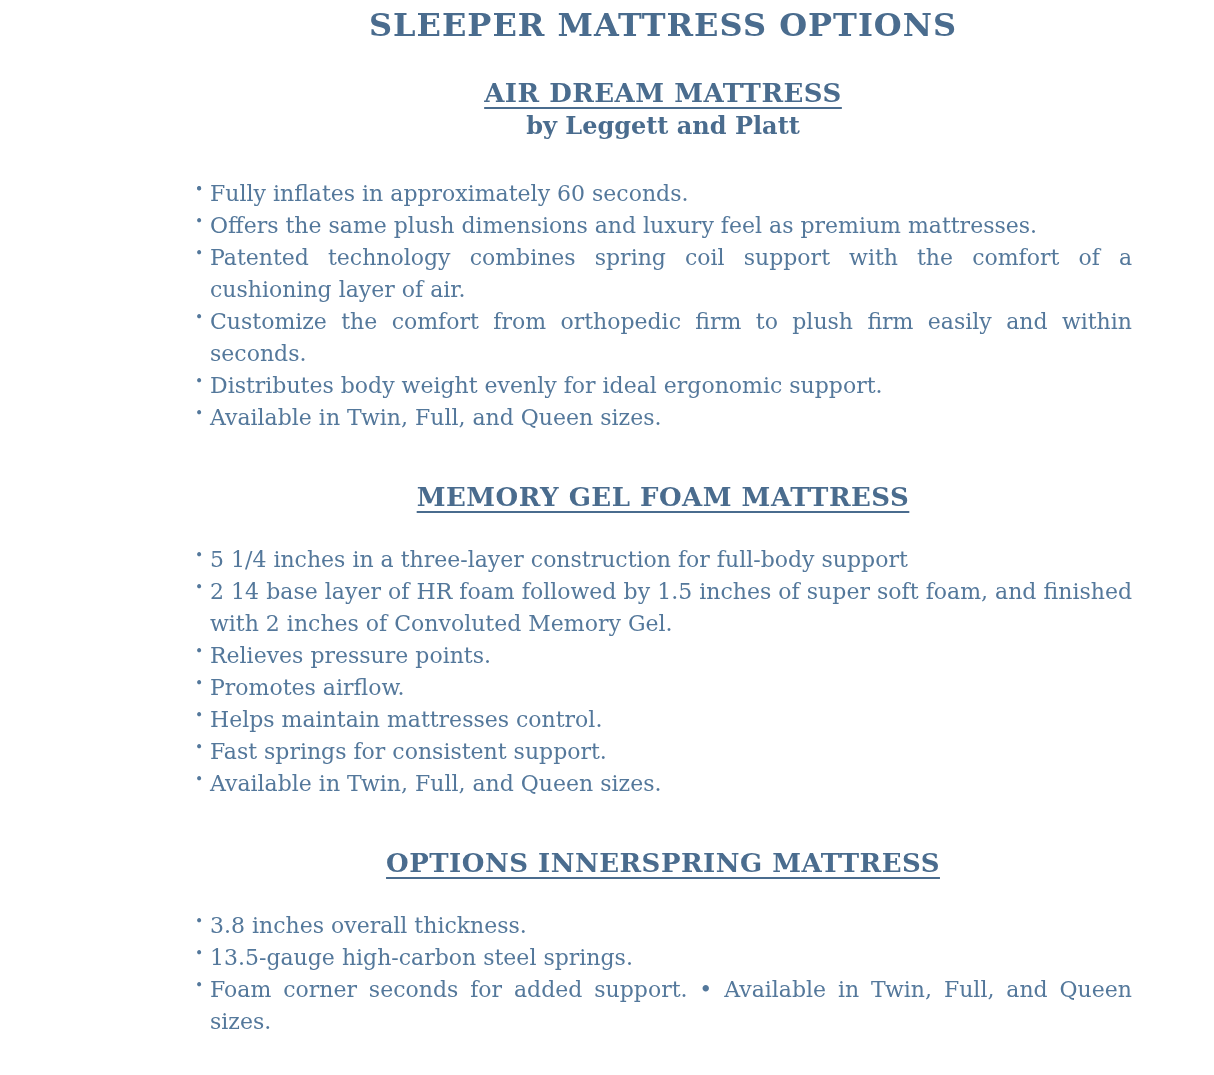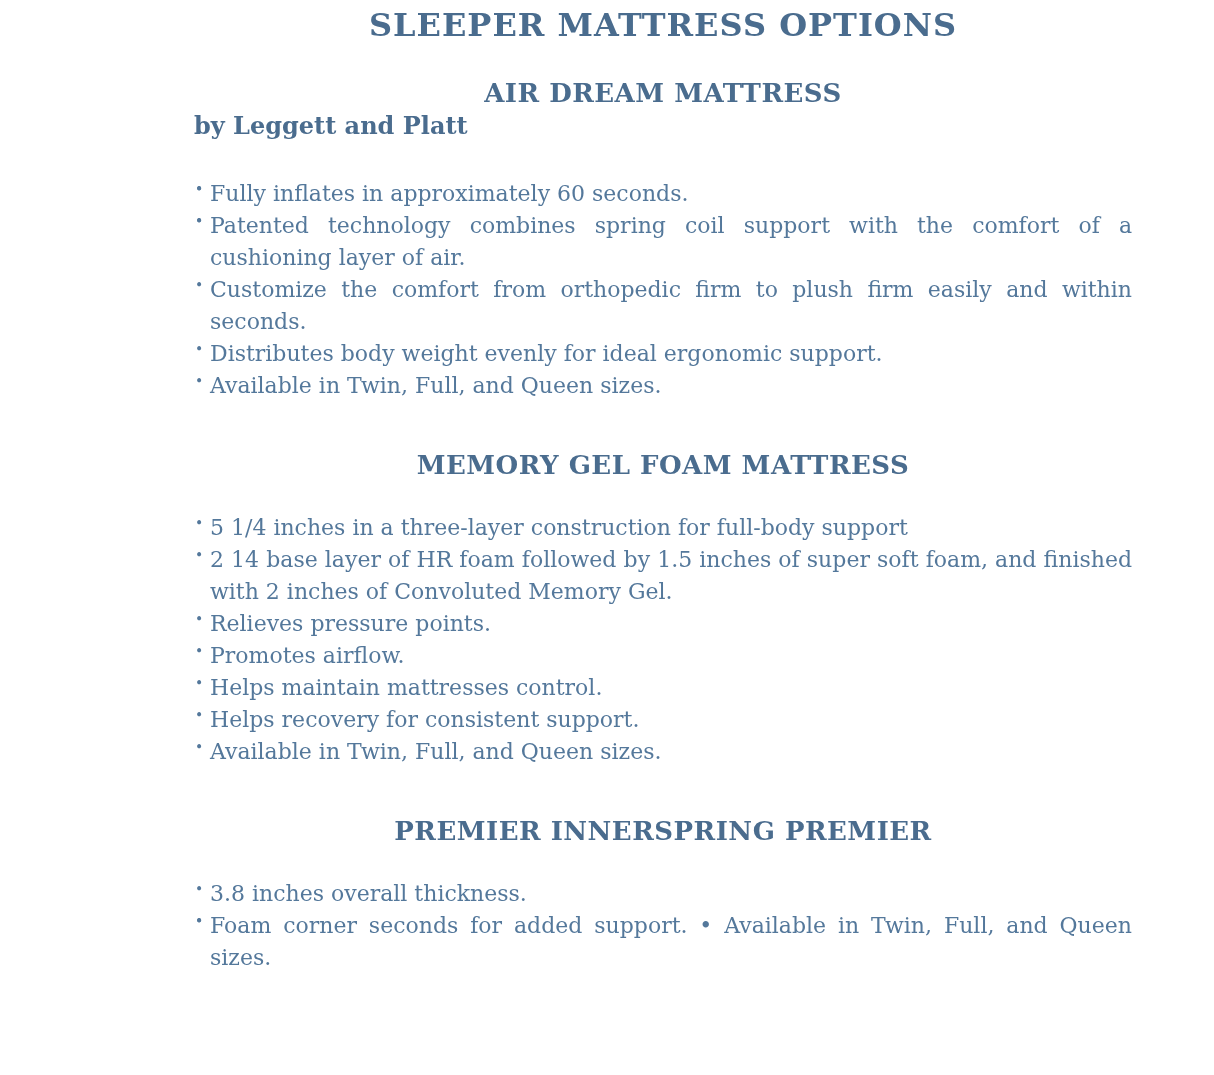--- a/index.html
+++ b/index.html
@@ -33,27 +33,28 @@
     letter-spacing: 1px;
     color: var(--heading-color);
   }
   .sec-heading {
     margin: 34px 0 0 0;
     text-align: center;
     font-size: 26px;
     font-weight: bold;
     letter-spacing: 0.5px;
     color: var(--heading-color);
+    text-decoration: underline;
     text-decoration-thickness: 2px;
     text-underline-offset: 5px;
   }
   section.gap-large .sec-heading { margin-top: 48px; }
   .sub-heading {
     margin-top: 3px;
-    text-align: left;
+    text-align: center;
     font-size: 24px;
     font-weight: bold;
     color: var(--heading-color);
   }
   .bullets {
     list-style: none;
     margin: 38px 0 0 0;
     padding: 0;
     color: var(--body-color);
     font-size: 22px;
@@ -87,20 +88,21 @@
     <ul class="bullets">
         <li>
     <span class="marker">•</span>
   </li>
         <li>
     <span class="marker">•</span>
     <span class="li-text">Fully inflates in approximately 60 seconds.</span>
   </li>
         <li>
     <span class="marker">•</span>
+    <span class="li-text">Offers the same plush dimensions and luxury feel as premium mattresses.</span>
   </li>
         <li>
     <span class="marker">•</span>
     <span class="li-text">Patented technology combines spring coil support with the comfort of a cushioning layer of air.</span>
   </li>
         <li>
     <span class="marker">•</span>
     <span class="li-text">Customize the comfort from orthopedic firm to plush firm easily and within seconds.</span>
   </li>
         <li>
@@ -132,38 +134,39 @@
         <li>
     <span class="marker">•</span>
     <span class="li-text">Promotes airflow.</span>
   </li>
         <li>
     <span class="marker">•</span>
     <span class="li-text">Helps maintain mattresses control.</span>
   </li>
         <li>
     <span class="marker">•</span>
-    <span class="li-text">Helps recovery for consistent support.</span>
+    <span class="li-text">Fast springs for consistent support.</span>
   </li>
         <li>
     <span class="marker">•</span>
     <span class="li-text">Available in Twin, Full, and Queen sizes.</span>
   </li>
       </ul>
   </section>
 
   <section class="gap-large">
-    <h2 class="sec-heading">PREMIER INNERSPRING PREMIER</h2>
+    <h2 class="sec-heading">OPTIONS INNERSPRING MATTRESS</h2>
     <ul class="bullets">
         <li>
     <span class="marker">•</span>
     <span class="li-text">3.8 inches overall thickness.</span>
   </li>
         <li>
     <span class="marker">•</span>
+    <span class="li-text">13.5-gauge high-carbon steel springs.</span>
   </li>
         <li>
     <span class="marker">•</span>
     <span class="li-text">Foam corner seconds for added support. • Available in Twin, Full, and Queen sizes.</span>
   </li>
       </ul>
   </section>
 
 </div>
 

